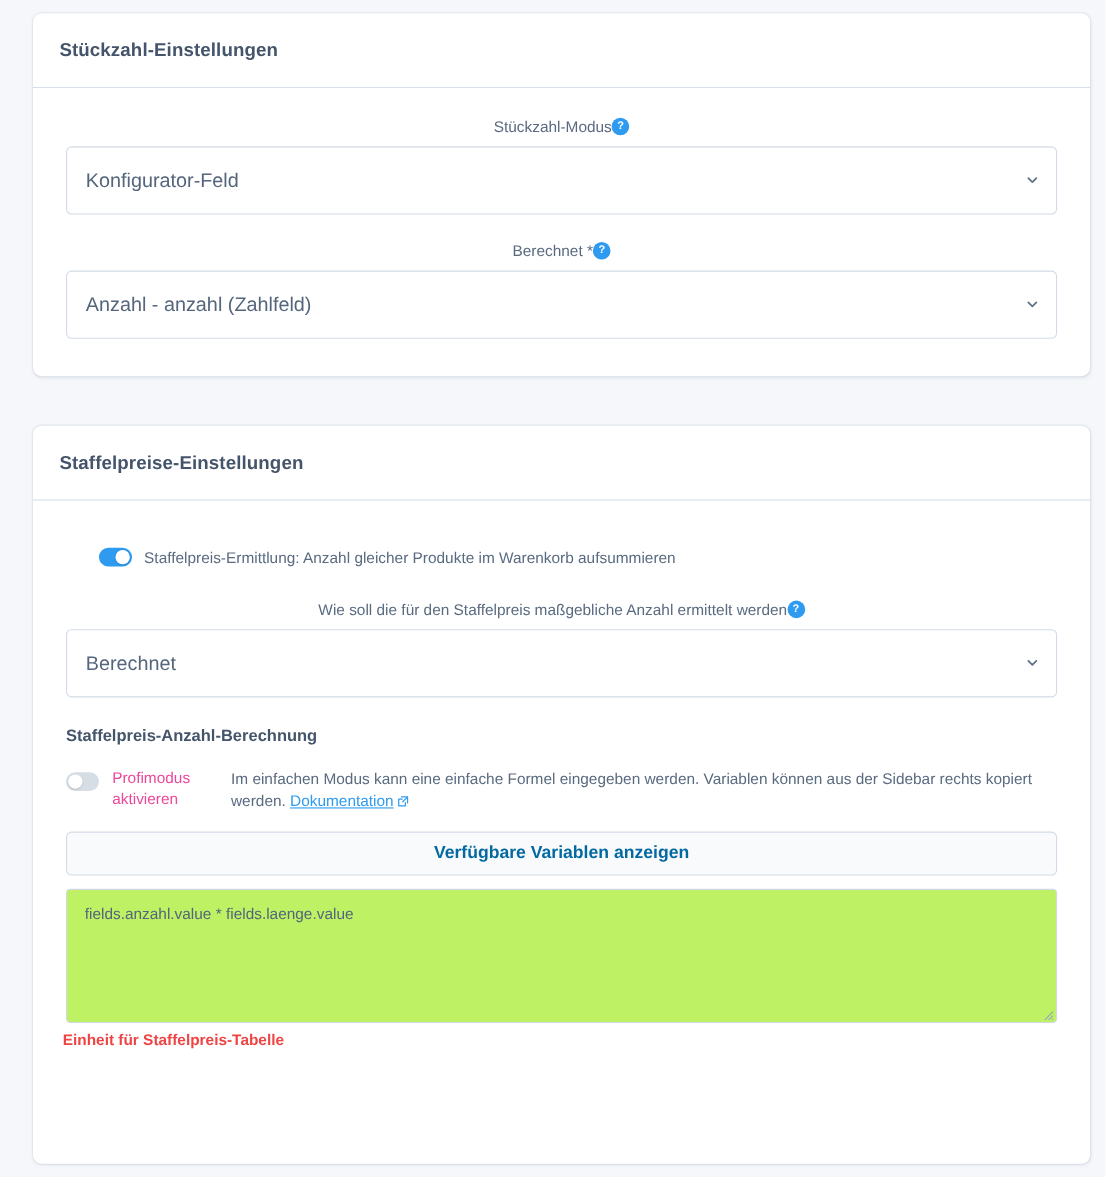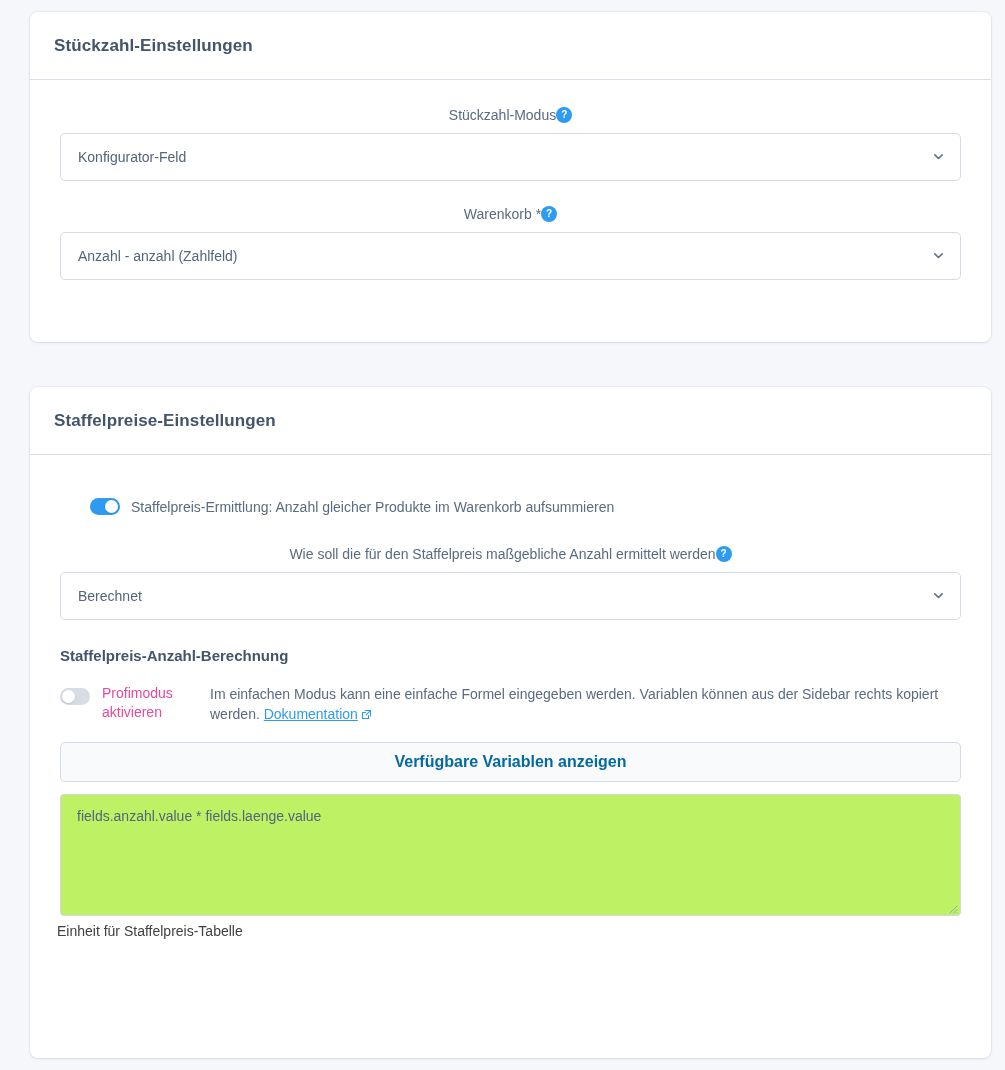--- a/index.html
+++ b/index.html
@@ -79,28 +79,28 @@
     line-height: 16px;
     text-align: center;
     display: inline-block;
     cursor: pointer;
     flex: 0 0 auto;
     user-select: none;
   }
 
   .select-box {
     position: relative;
-    height: 48px;
+    height: 62px;
     background: #ffffff;
     border: 1px solid #d3dce6;
     border-radius: 5px;
     display: flex;
     align-items: center;
     padding: 0 40px 0 17px;
-    font-size: 14px;
+    font-size: 18px;
     color: #54657c;
     cursor: pointer;
   }
   .select-box .chev {
     position: absolute;
     right: 16px;
     top: 50%;
     width: 11px;
     height: 11px;
     margin-top: -6px;
@@ -221,21 +221,22 @@
     position: absolute;
     right: 2px;
     bottom: 2px;
     width: 12px;
     height: 12px;
     cursor: nwse-resize;
   }
 
   .small-label {
     font-size: 14px;
-    color: #404040;
+    color: #ef4444;
+    font-weight: bold;
   }
 </style>
 </head>
 <body>
 
 <div class="page">
 
   <div class="card" id="card-stueckzahl">
     <div class="card-header">
       <div class="card-title">Stückzahl-Einstellungen</div>
@@ -252,21 +253,21 @@
           <span class="chev">
             <svg viewBox="0 0 12 12" width="11" height="11">
                 <path d="M2 4.2 L6 8.2 L10 4.2" fill="none" stroke="#5d7187" stroke-width="1.7" stroke-linecap="round" stroke-linejoin="round"></path>
               </svg>
           </span>
         </div>
       </div>
 
       <div class="field">
         <div class="field-label-row">
-          <span class="field-label">Warenkorb *</span>
+          <span class="field-label">Berechnet *</span>
           <span class="help-icon">?</span>
         </div>
         <div class="select-box">
           <span>Anzahl - anzahl (Zahlfeld)</span>
           <span class="chev">
             <svg viewBox="0 0 12 12" width="11" height="11">
                 <path d="M2 4.2 L6 8.2 L10 4.2" fill="none" stroke="#5d7187" stroke-width="1.7" stroke-linecap="round" stroke-linejoin="round"></path>
               </svg>
           </span>
         </div>

